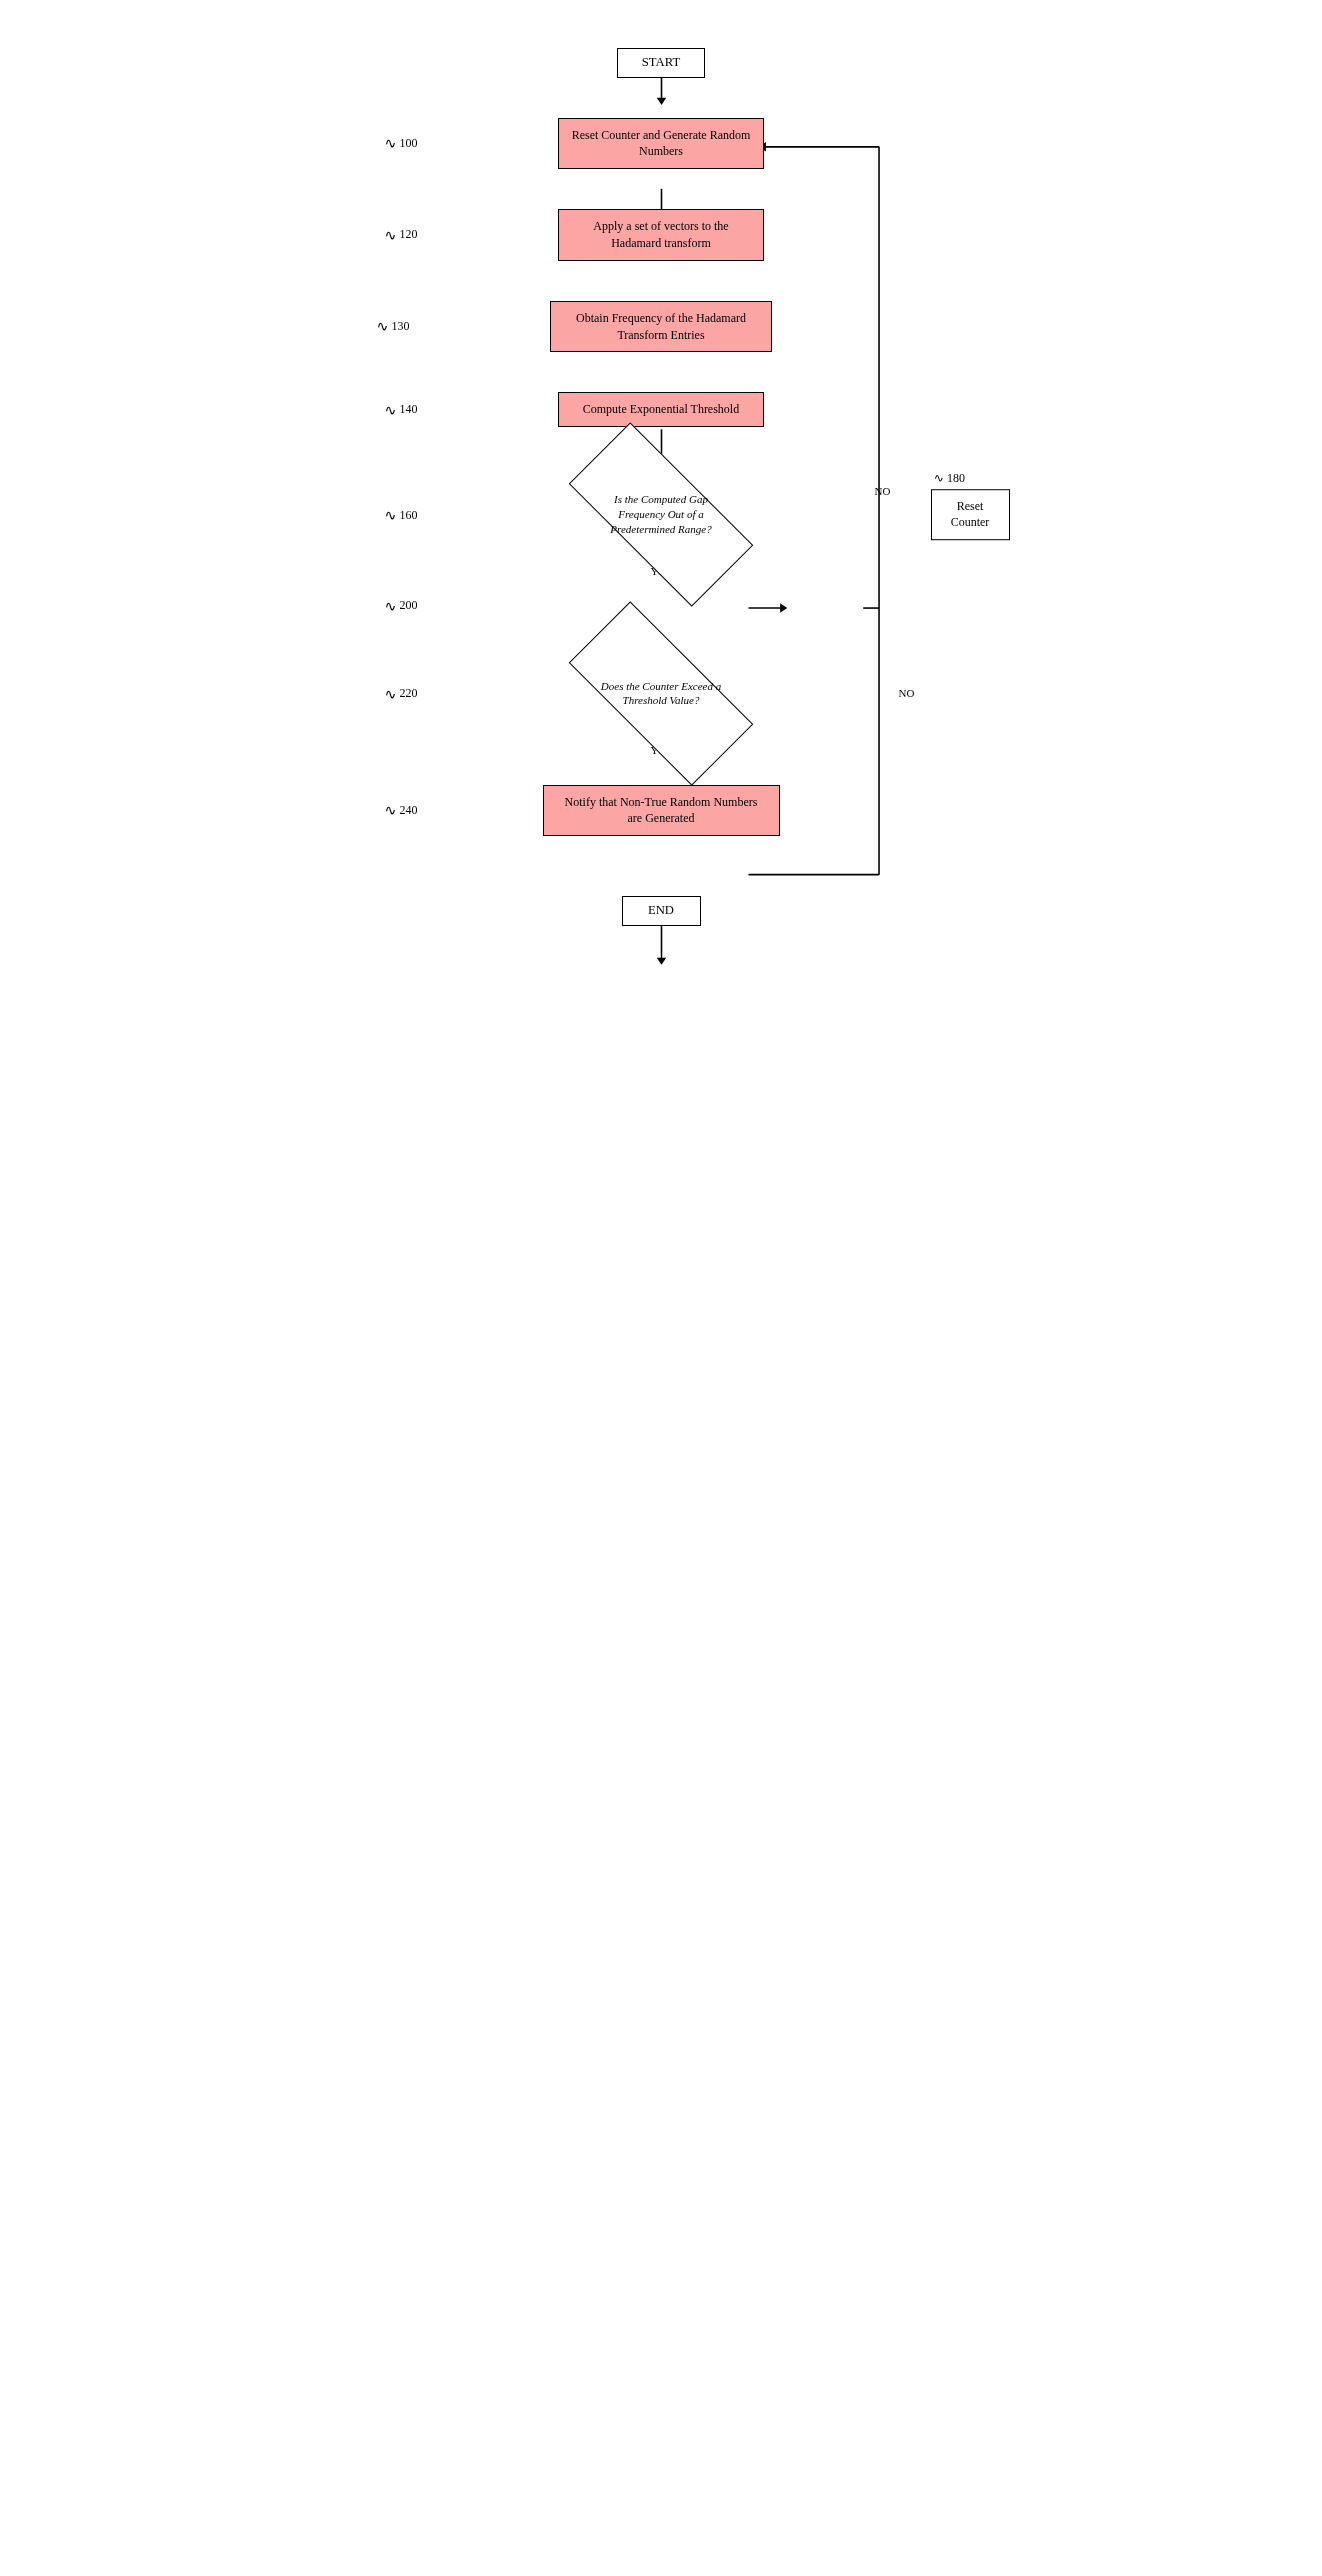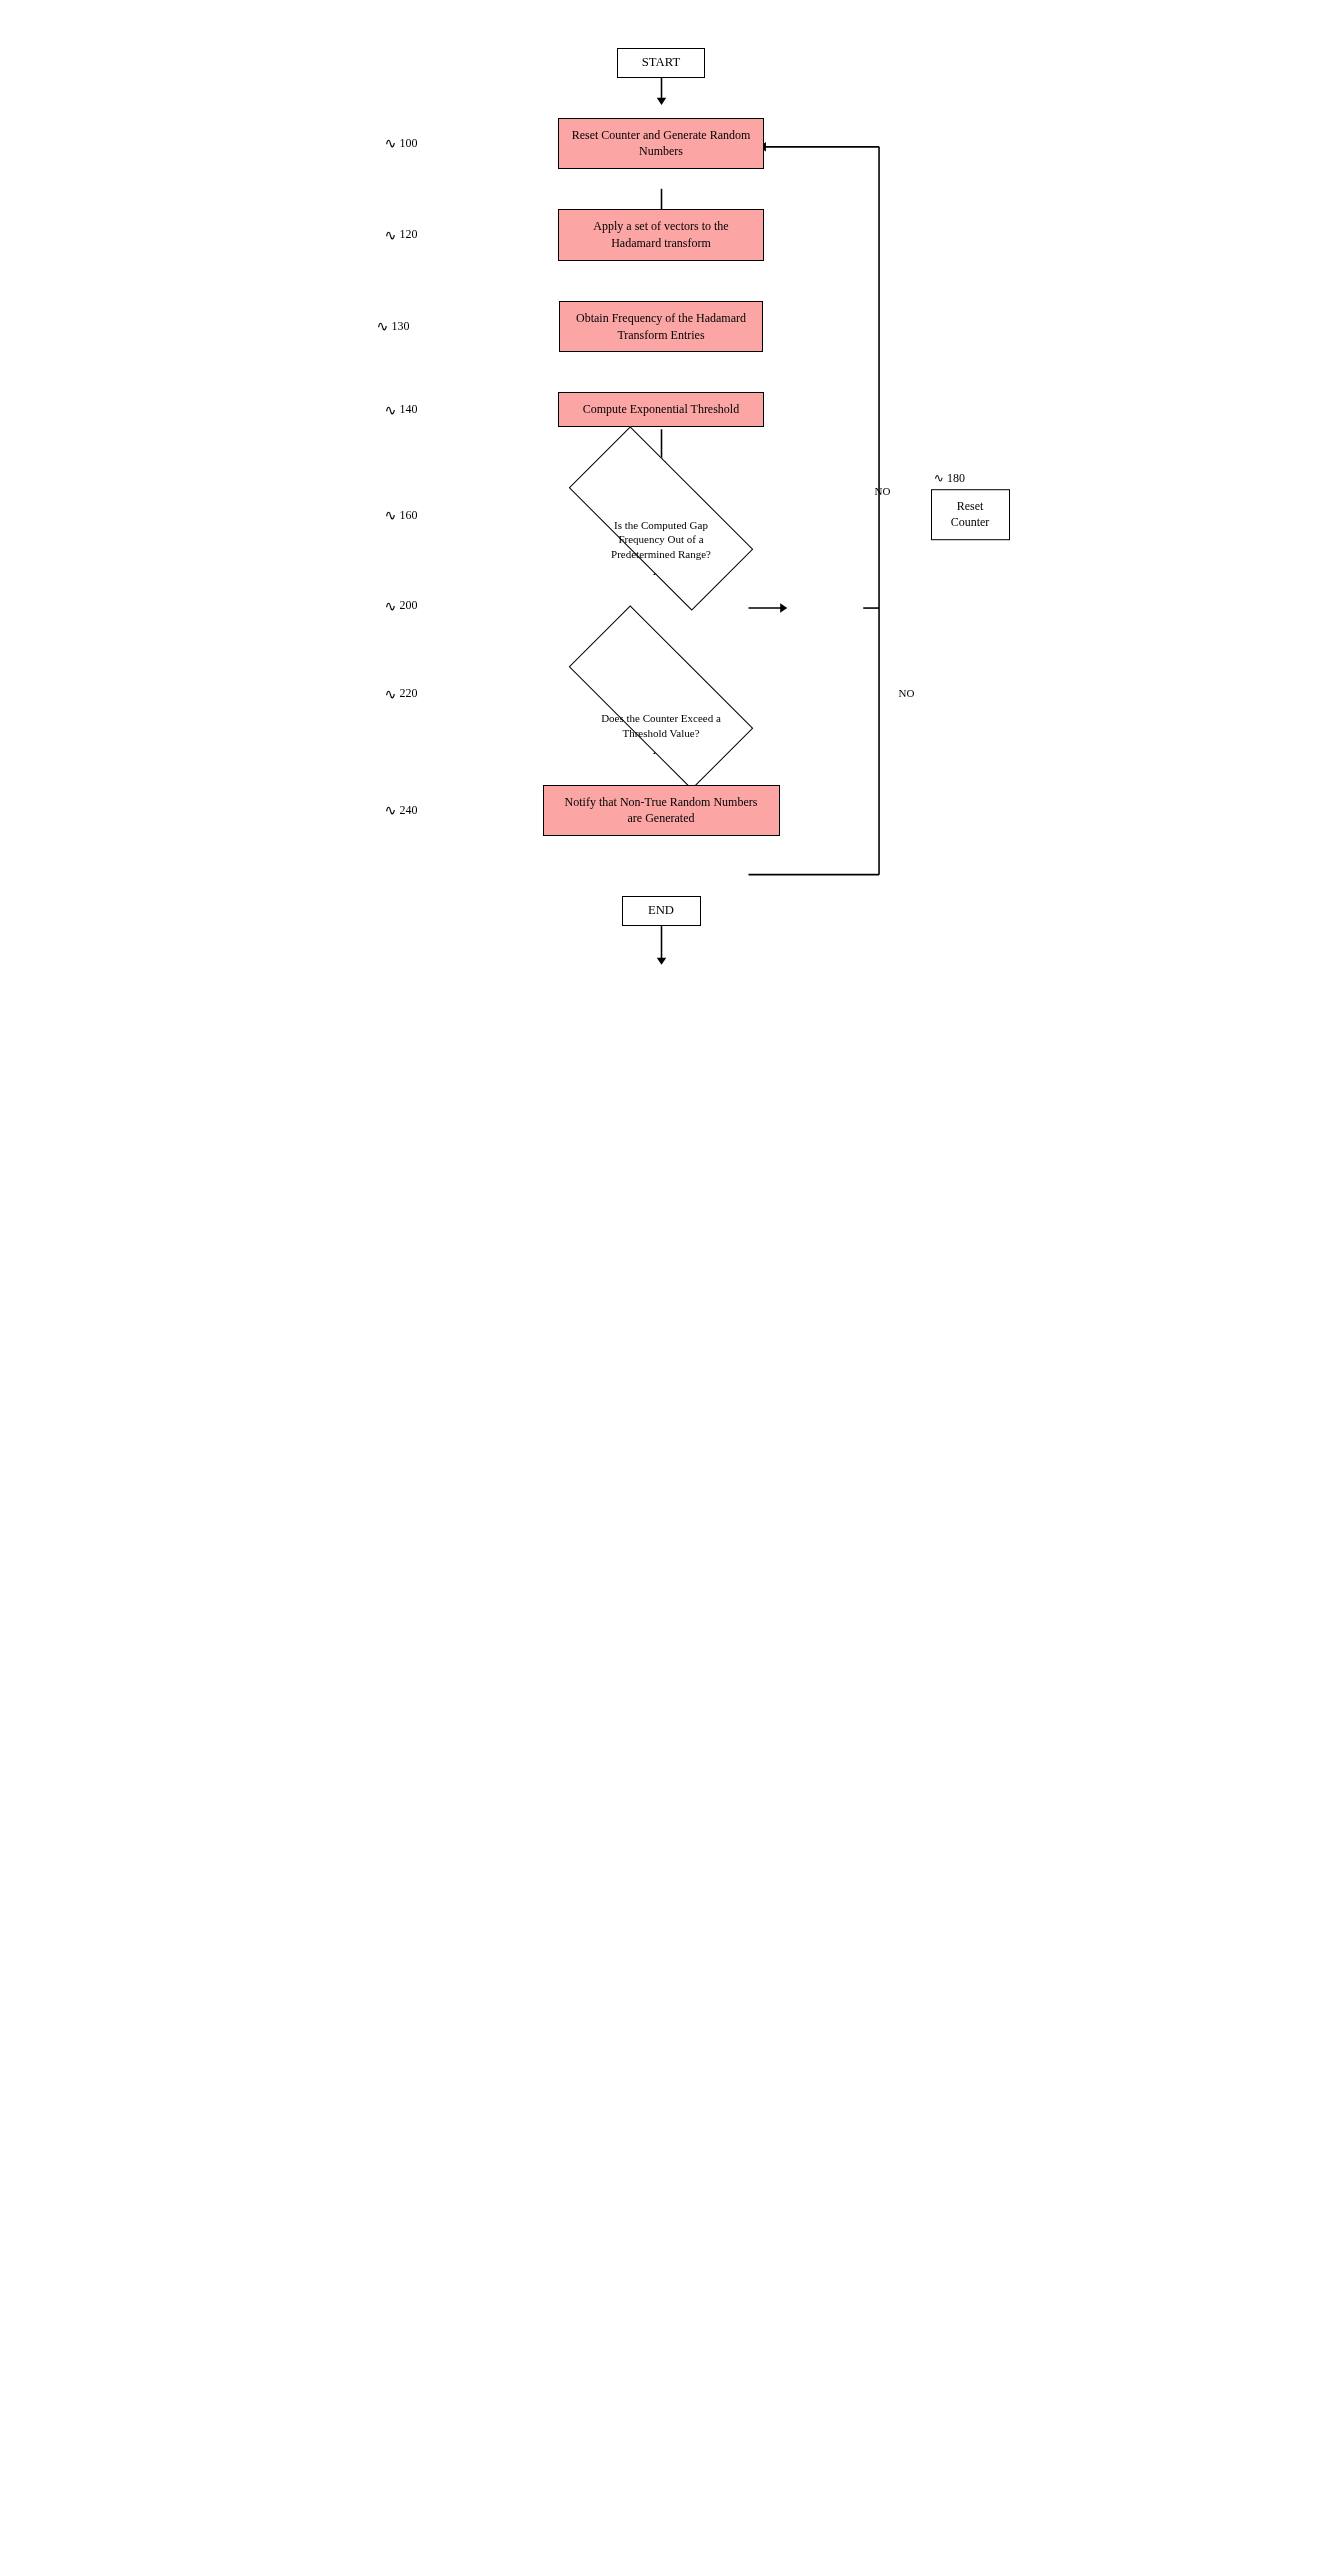--- a/index.html
+++ b/index.html
@@ -52,22 +52,23 @@
       background: #fff;
       width: 222px;
       line-height: 1.4;
     }
     
     .diamond-wrapper {
       width: 206px;
       height: 95px;
       position: relative;
       display: flex;
-      align-items: flex-end;
+      align-items: center;
       justify-content: center;
+      font-style: italic;
     }
     .diamond {
       width: 174px;
       height: 87px;
       transform: rotate(45deg);
       border: 1.6px solid #000;
       background: #fff;
       position: absolute;
     }
     .diamond-text {
@@ -187,21 +188,21 @@
     <div class="process">Apply a set of vectors to the Hadamard transform</div>
   </div>
 
   <div style="height: 40px;"></div>
 
   <div class="node-row">
     <div class="step-label" style="left: -63px;">
       <span class="zigzag">∿</span>
       <span>130</span>
     </div>
-    <div class="process" style="width:204px;">Obtain Frequency of the Hadamard Transform Entries</div>
+    <div class="process" style="width:222px;">Obtain Frequency of the Hadamard Transform Entries</div>
   </div>
 
   <div style="height: 40px;"></div>
 
   <div class="node-row">
     <div class="step-label">
       <span class="zigzag">∿</span>
       <span>140</span>
     </div>
     <div class="process">Compute Exponential Threshold</div>

